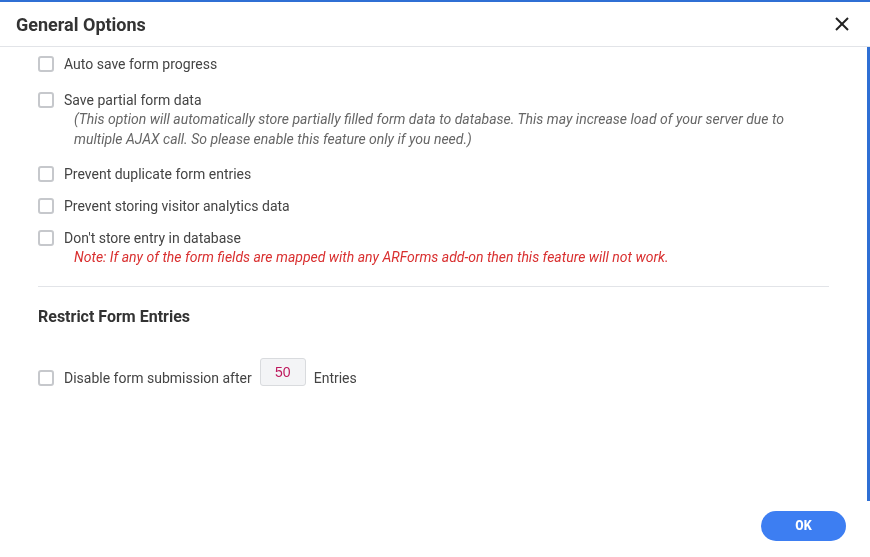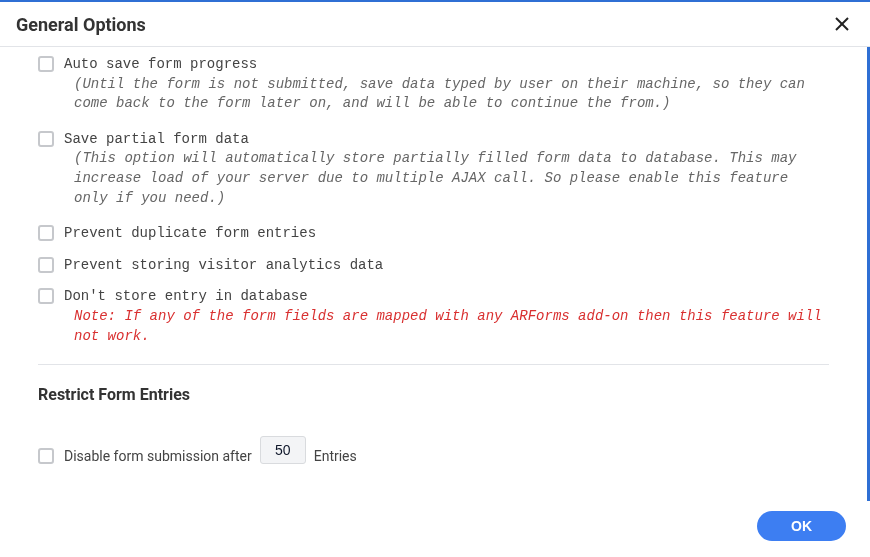--- a/index.html
+++ b/index.html
@@ -71,21 +71,20 @@
       border-radius: 3px;
       flex-shrink: 0;
       margin-top: 1px;
       margin-right: 10px;
       cursor: pointer;
       background: #fff;
     }
     .option-content {
       flex: 1;
       line-height: 1.4;
-      font-family: Liberation Mono, monospace;
     }
     .option-label {
       color: #444;
       font-size: 14px;
     }
     .option-desc {
       font-style: italic;
       color: #666;
       font-size: 14px;
       padding-left: 10px;
@@ -122,37 +121,38 @@
       font-size: 14px;
     }
     .entries-input {
       width: 46px;
       height: 28px;
       border: 1px solid #d9dbde;
       background: #f3f4f6;
       border-radius: 3px;
       text-align: center;
       font-size: 14px;
-      color: #0f172a;
+      color: #be185d;
       margin: 0 8px;
     }
     .dialog-footer {
       display: flex;
       justify-content: flex-end;
       padding: 10px 24px 16px 24px;
     }
     .ok-button {
       background: #3d7ef2;
       color: #fff;
       border: none;
       border-radius: 16px;
       padding: 7px 34px;
       font-size: 14px;
       font-weight: 600;
       cursor: pointer;
+      font-family: Liberation Mono, monospace;
     }
   </style>
 </head>
 <body>
 
 <div class="dialog">
   <div class="dialog-header">
     <div class="dialog-title">General Options</div>
     <div class="close-btn">
       <svg viewBox="0 0 16 16" fill="none" stroke="currentColor" stroke-width="2">
@@ -161,21 +161,20 @@
       </svg>
     </div>
   </div>
 
   <div class="dialog-body">
 
     <div class="option-row">
       <div class="checkbox"></div>
       <div class="option-content">
         <span class="option-label">Auto save form progress</span>
-        <span class="option-desc">(Until the form is not submitted, save data typed by user on their machine, so they can come back to the form later on, and will be able to continue the from.)</span>
       </div>
     </div>
 
     <div class="option-row">
       <div class="checkbox"></div>
       <div class="option-content">
         <span class="option-label">Save partial form data</span>
         <span class="option-desc">(This option will automatically store partially filled form data to database. This may increase load of your server due to multiple AJAX call. So please enable this feature only if you need.)</span>
       </div>
     </div>

